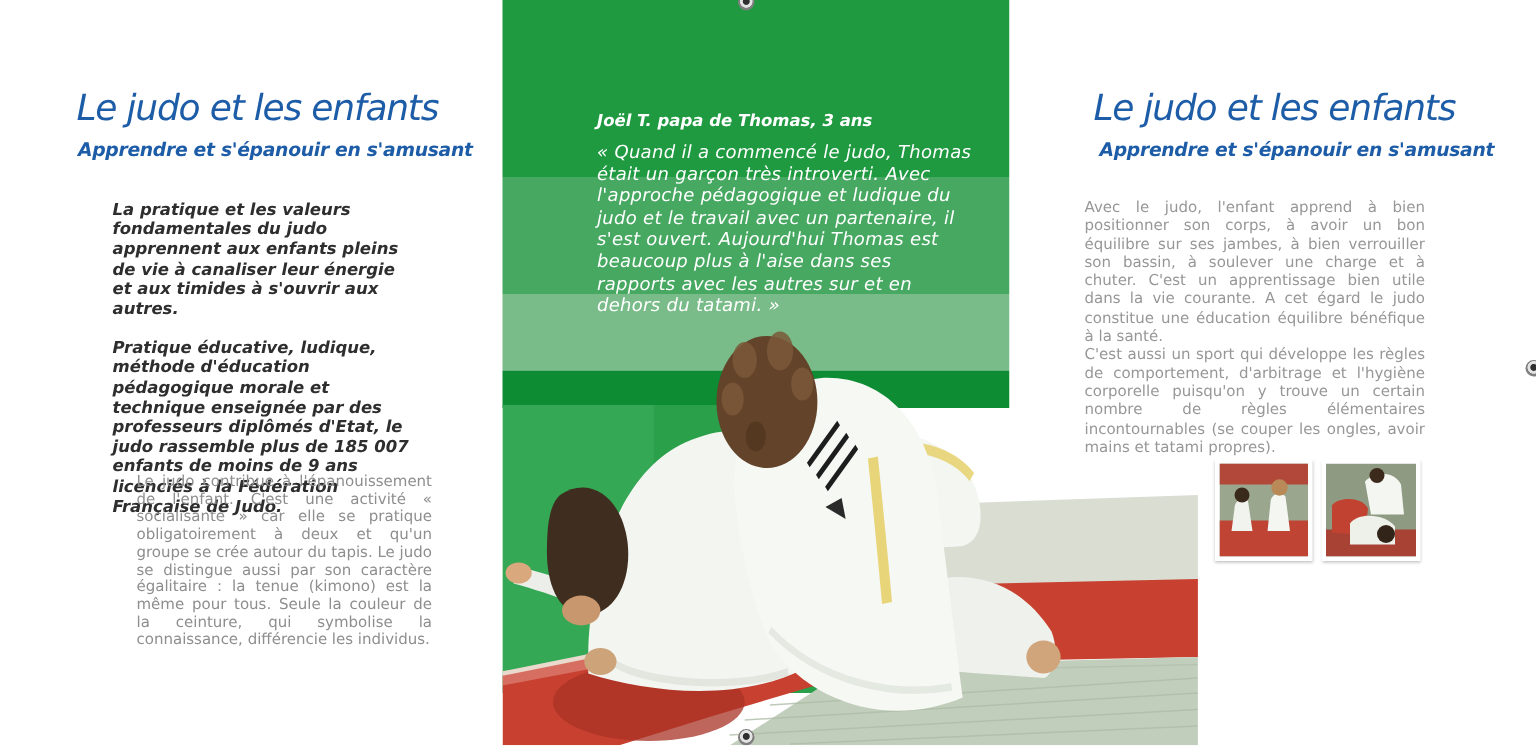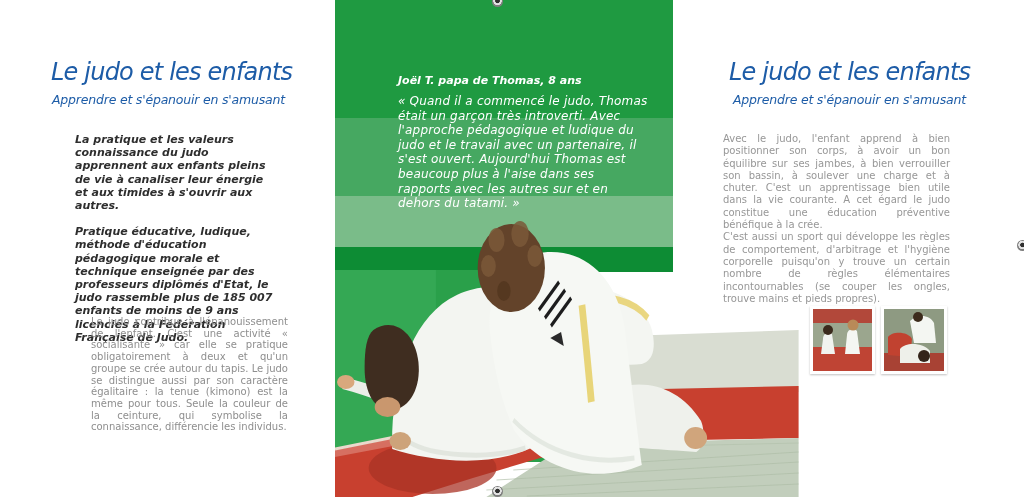--- a/index.html
+++ b/index.html
@@ -12,21 +12,21 @@
 
   
   .page-left { position:absolute; left:0; top:0; width:335px; height:497px; background:#fff; }
   .doc-title {
     position:absolute; left:51px; top:58px;
     font-size:24px; font-weight:normal; font-style:italic;
     letter-spacing:-0.8px; color:#1d5ca7; white-space:nowrap;
   }
   .doc-subtitle {
     position:absolute; left:52px; top:92px;
-    font-size:12.5px; font-weight:normal; font-style:italic;
+    font-size:12.5px; font-weight:bold; font-style:italic;
     letter-spacing:-0.2px; color:#1d5ca7; white-space:nowrap;
   }
   .intro-block { position:absolute; left:75px; top:133px; width:201px; }
   .intro-block p {
     font-size:11px; font-weight:bold; font-style:italic;
     line-height:13.2px; color:#2e2e2e; margin-bottom:13px;
   }
   .left-body {
     position:absolute; left:91px; top:316px; width:197px;
     font-size:10px; line-height:11.7px; color:#8e8e8e; text-align:justify;
@@ -81,44 +81,44 @@
 </style>
 </head>
 <body>
 
 <div id="stage">
 
   <div class="page-left">
     <h1 class="doc-title">Le judo et les enfants</h1>
     <h2 class="doc-subtitle">Apprendre et s'épanouir en s'amusant</h2>
     <div class="intro-block">
-      <p>La pratique et les valeurs connaissance du judo apprennent aux enfants pleins de vie à canaliser leur énergie et aux timides à s'ouvrir aux autres.</p>
+      <p>La pratique et les valeurs fondamentales du judo apprennent aux enfants pleins de vie à canaliser leur énergie et aux timides à s'ouvrir aux autres.</p>
       <p>Pratique éducative, ludique, méthode d'éducation pédagogique morale et technique enseignée par des professeurs diplômés d'Etat, le judo rassemble plus de 185 007 enfants de moins de 9 ans licenciés à la Fédération Française de Judo.</p>
     </div>
     <p class="left-body">Le judo contribue à l'épanouissement de l'enfant. C'est une activité « socialisante » car elle se pratique obligatoirement à deux et qu'un groupe se crée autour du tapis. Le judo se distingue aussi par son caractère égalitaire : la tenue (kimono) est la même pour tous. Seule la couleur de la ceinture, qui symbolise la connaissance, différencie les individus.</p>
   </div>
 
   <div class="green-panel">
     <div class="band band-1"></div>
     <div class="band band-2"></div>
     <div class="band band-3"></div>
     <div class="band band-4"></div>
   </div>
 
   <div class="testimonial">
-    <div class="testimonial-author">Joël T. papa de Thomas, 8 ans</div>
+    <div class="testimonial-author">Joël T. papa de Thomas, 3 ans</div>
     <div class="testimonial-quote">«  Quand il a commencé le judo, Thomas était un garçon très introverti. Avec l'approche pédagogique et ludique du judo et le travail avec un partenaire, il s'est ouvert. Aujourd'hui Thomas est beaucoup plus à l'aise dans ses rapports avec les autres sur et en dehors du tatami. »</div>
   </div>
 
   <div class="page-right"></div>
   <h1 class="doc-title right">Le judo et les enfants</h1>
   <h2 class="doc-subtitle right">Apprendre et s'épanouir en s'amusant</h2>
   <div class="right-body">
-    <p>Avec le judo, l'enfant apprend à bien positionner son corps, à avoir un bon équilibre sur ses jambes, à bien verrouiller son bassin, à soulever une charge et à chuter. C'est un apprentissage bien utile dans la vie courante. A cet égard le judo constitue une éducation préventive bénéfique à la crée.</p>
-    <p>C'est aussi un sport qui développe les règles de comportement, d'arbitrage et l'hygiène corporelle puisqu'on y trouve un certain nombre de règles élémentaires incontournables (se couper les ongles, trouve mains et pieds propres).</p>
+    <p>Avec le judo, l'enfant apprend à bien positionner son corps, à avoir un bon équilibre sur ses jambes, à bien verrouiller son bassin, à soulever une charge et à chuter. C'est un apprentissage bien utile dans la vie courante. A cet égard le judo constitue une éducation équilibre bénéfique à la santé.</p>
+    <p>C'est aussi un sport qui développe les règles de comportement, d'arbitrage et l'hygiène corporelle puisqu'on y trouve un certain nombre de règles élémentaires incontournables (se couper les ongles, avoir mains et tatami propres).</p>
   </div>
 
   <div class="main-photo">
     <svg width="689" height="282" viewBox="335 215 1024 282" preserveAspectRatio="none" style="width:689px;height:282px">
 
       <g>
         <rect x="335" y="270" width="346" height="192" fill="#2aa04a"></rect>
         <rect x="335" y="270" width="150" height="192" fill="#3cae5d" opacity="0.55"></rect>
       </g>
 

